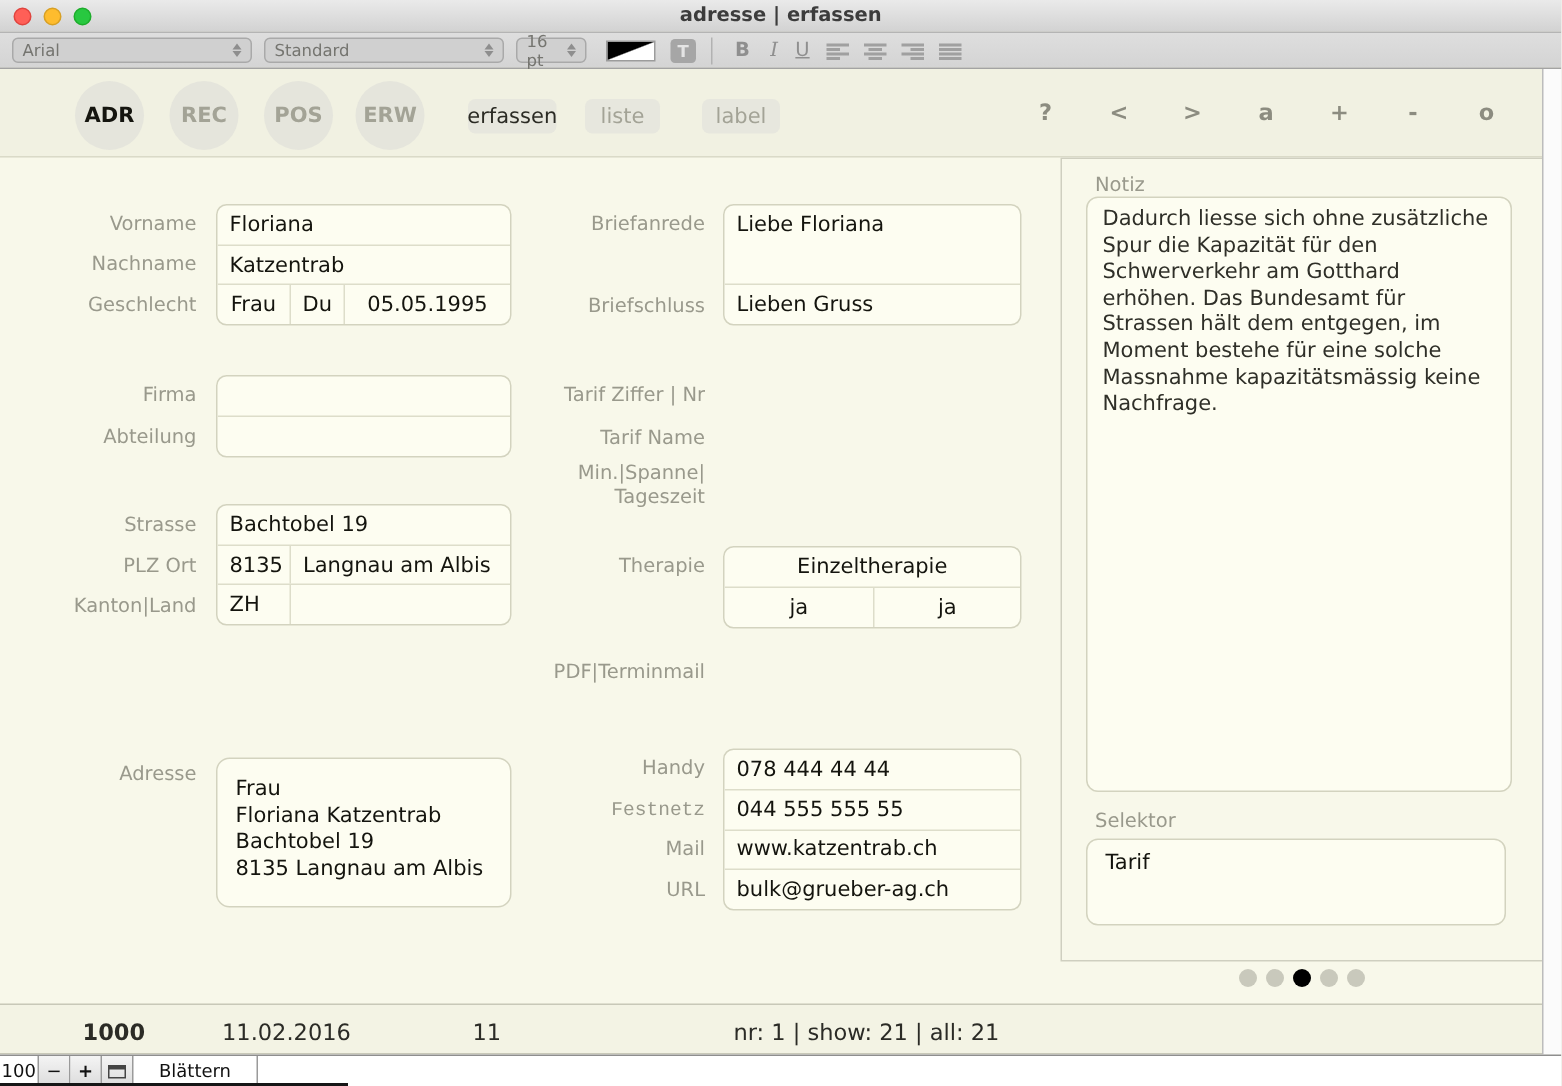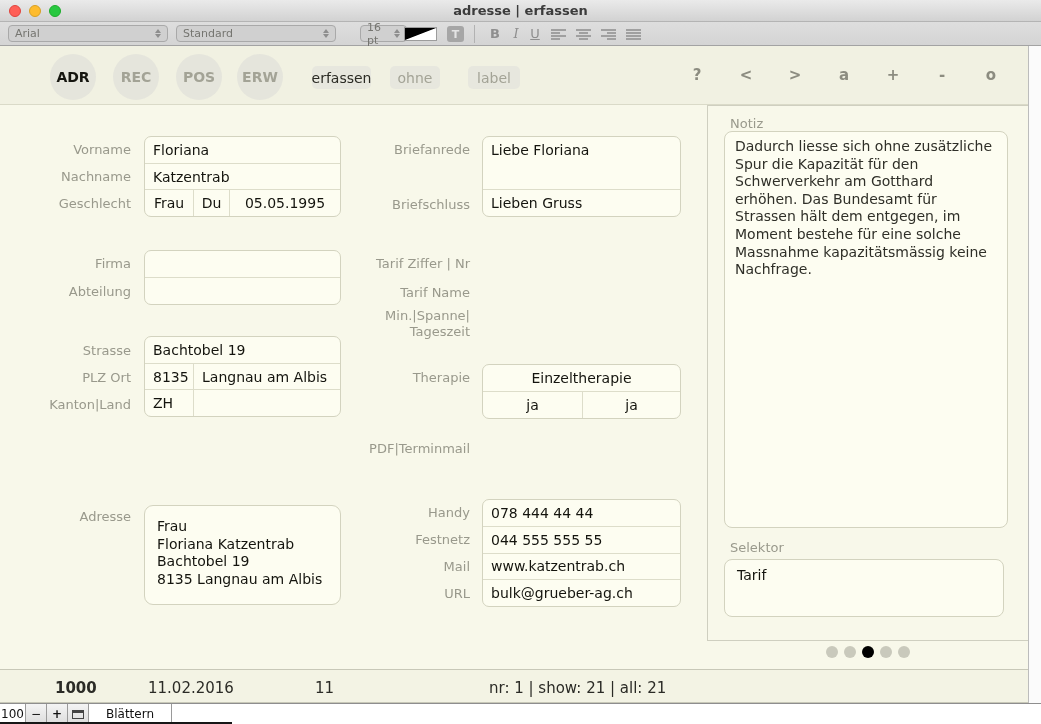--- a/index.html
+++ b/index.html
@@ -127,21 +127,21 @@
           <b class="down"></b>
         </span>
     </div>
     <div class="pill" style="left:176px;width:160px;">
       <span>Standard</span>
       <span class="updown">
           <b class="up"></b>
           <b class="down"></b>
         </span>
     </div>
-    <div class="pill" style="left:344px;width:47px;margin-left:16px;">
+    <div class="pill" style="left:344px;width:47px;">
       <span>16 pt</span>
       <span class="updown">
           <b class="up"></b>
           <b class="down"></b>
         </span>
     </div>
     <div class="swatch"></div>
     <div class="tbtn">T</div>
     <div class="fb-sep"></div>
     <div class="style-btn" style="left:487px;font-weight:700;">B</div>
@@ -172,21 +172,21 @@
         <i></i>
       </div>
   </div>
 
   <div class="band"></div>
   <div class="circle-btn active" style="left:50px;">ADR</div>
   <div class="circle-btn" style="left:113px;">REC</div>
   <div class="circle-btn" style="left:176px;text-align:center;">POS</div>
   <div class="circle-btn" style="left:237px;">ERW</div>
   <div class="view-btn active" style="left:312px;width:59px;">erfassen</div>
-  <div class="view-btn" style="left:390px;width:50px;">ohne</div>
+  <div class="view-btn" style="left:390px;width:50px;">liste</div>
   <div class="view-btn" style="left:468px;width:52px;">label</div>
   <div class="tool" style="left:685px;">?</div>
   <div class="tool" style="left:734px;">&lt;</div>
   <div class="tool" style="left:783px;">&gt;</div>
   <div class="tool" style="left:832px;">a</div>
   <div class="tool" style="left:881px;">+</div>
   <div class="tool" style="left:930px;">-</div>
   <div class="tool" style="left:979px;">o</div>
 
   <div class="flabel lab-l" style="top:142px;">Vorname</div>
@@ -201,21 +201,21 @@
 
   <div class="flabel lab-r" style="top:142px;">Briefanrede</div>
   <div class="flabel lab-r" style="top:197px;">Briefschluss</div>
   <div class="flabel lab-r" style="top:256px;">Tarif Ziffer | Nr</div>
   <div class="flabel lab-r" style="top:285px;">Tarif Name</div>
   <div class="flabel lab-r" style="top:308px;">Min.|Spanne|</div>
   <div class="flabel lab-r" style="top:324px;">Tageszeit</div>
   <div class="flabel lab-r" style="top:370px;">Therapie</div>
   <div class="flabel lab-r" style="top:397px;margin-top:44px;">PDF|Terminmail</div>
   <div class="flabel lab-r" style="top:505px;">Handy</div>
-  <div class="flabel lab-r" style="top:532px;">Festnetz</div>
+  <div class="flabel lab-r" style="top:532px;font-family:Liberation Mono, monospace;">Festnetz</div>
   <div class="flabel lab-r" style="top:559px;">Mail</div>
   <div class="flabel lab-r" style="top:586px;">URL</div>
 
   <div class="fgroup" style="left:144px;top:136px;width:197px;height:81px;">
     <div class="frow">
         <div class="fcell" style="flex:1;">Floriana</div>
       </div>
     <div class="frow">
         <div class="fcell" style="flex:1;">Katzentrab</div>
       </div>

